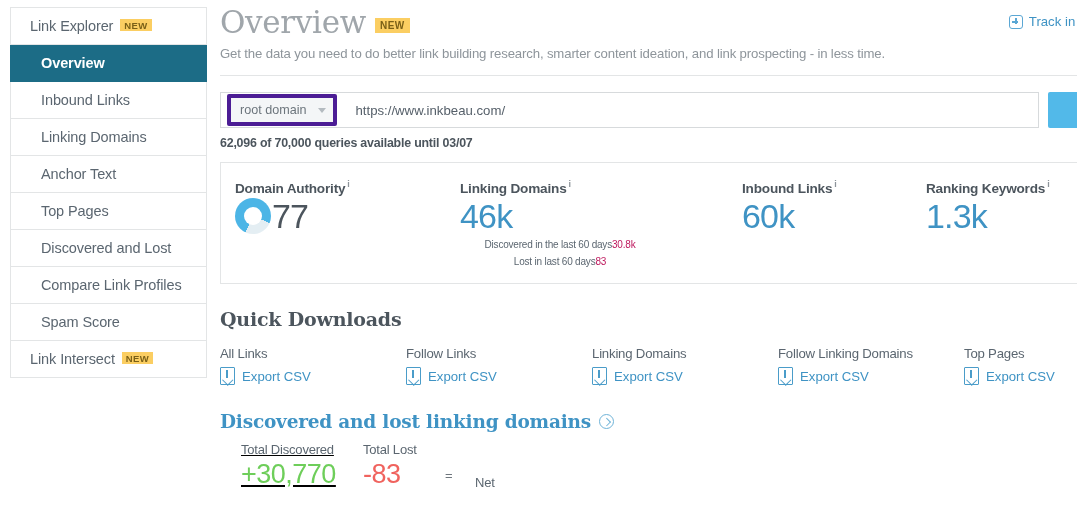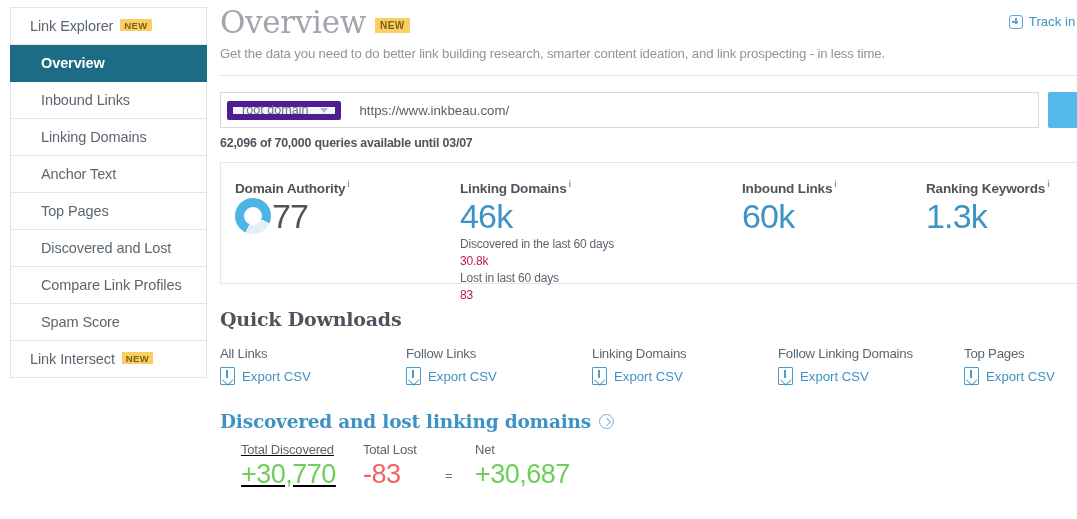--- a/index.html
+++ b/index.html
@@ -100,23 +100,23 @@
   .search-box {
     flex: 1;
     height: 36px;
     border: 1px solid #d7dadc;
     background: #fff;
     display: flex; align-items: center;
     padding: 0 3px 0 4px;
   }
   .select-pill {
     display: flex; align-items: center; justify-content: space-between;
-    height: 19px; min-width: 103px;
+    height: 32px; min-width: 103px;
     background: #f4f6f7;
-    border: 6px solid #4c1d95;
+    border: 4px solid #4c1d95;
     border-radius: 2px;
     padding: 0 7px 0 9px;
     font-size: 12.6px; color: #6c757c;
     margin-left: 2px;
     cursor: pointer;
   }
   .caret {
     width: 0; height: 0;
     border-left: 4.5px solid transparent;
     border-right: 4.5px solid transparent;
@@ -171,22 +171,22 @@
   .da-ring::after {
     content:""; position:absolute; left: 9px; top: 9px;
     width: 18px; height: 18px; border-radius: 50%; background: #fff;
   }
   .da-num {
     font-size: 34px; color: #4c555d; letter-spacing: -1px; margin-left: 1px; line-height: 1;
   }
   .sub-stats { margin-top: 2px; }
   .sub-stat {
     display: flex; justify-content: center;
-    font-size: 12px; color: #5b6670; letter-spacing: -0.2px;
-    line-height: 17px; width: 200px; flex-direction: column;
+    font-size: 10px; color: #5b6670; letter-spacing: -0.2px;
+    line-height: 17px; width: 200px;
   }
   .sub-stat .v { color: #be185d; }
 
   
   .qd-title {
     margin-top: 24px;
     font-family: "DejaVu Serif", "Liberation Serif", serif;
     font-size: 19px; font-weight: bold; color: #4c555d; letter-spacing: -0.2px;
   }
   .qd-row { display: flex; margin-top: 16px; }
@@ -425,18 +425,17 @@
         <div class="lbl">Total Discovered</div>
         <div class="val green">+30,770</div>
       </div>
       <div class="dl-item lost">
         <div class="lbl">Total Lost</div>
         <div class="val red">-83</div>
       </div>
       <div class="dl-eq">=</div>
       <div class="dl-item net">
         <div class="lbl">Net</div>
-        <div class="val green">+30,687</div>
       </div>
     </div>
 
   </main>
 </div>
 
 </body></html>

